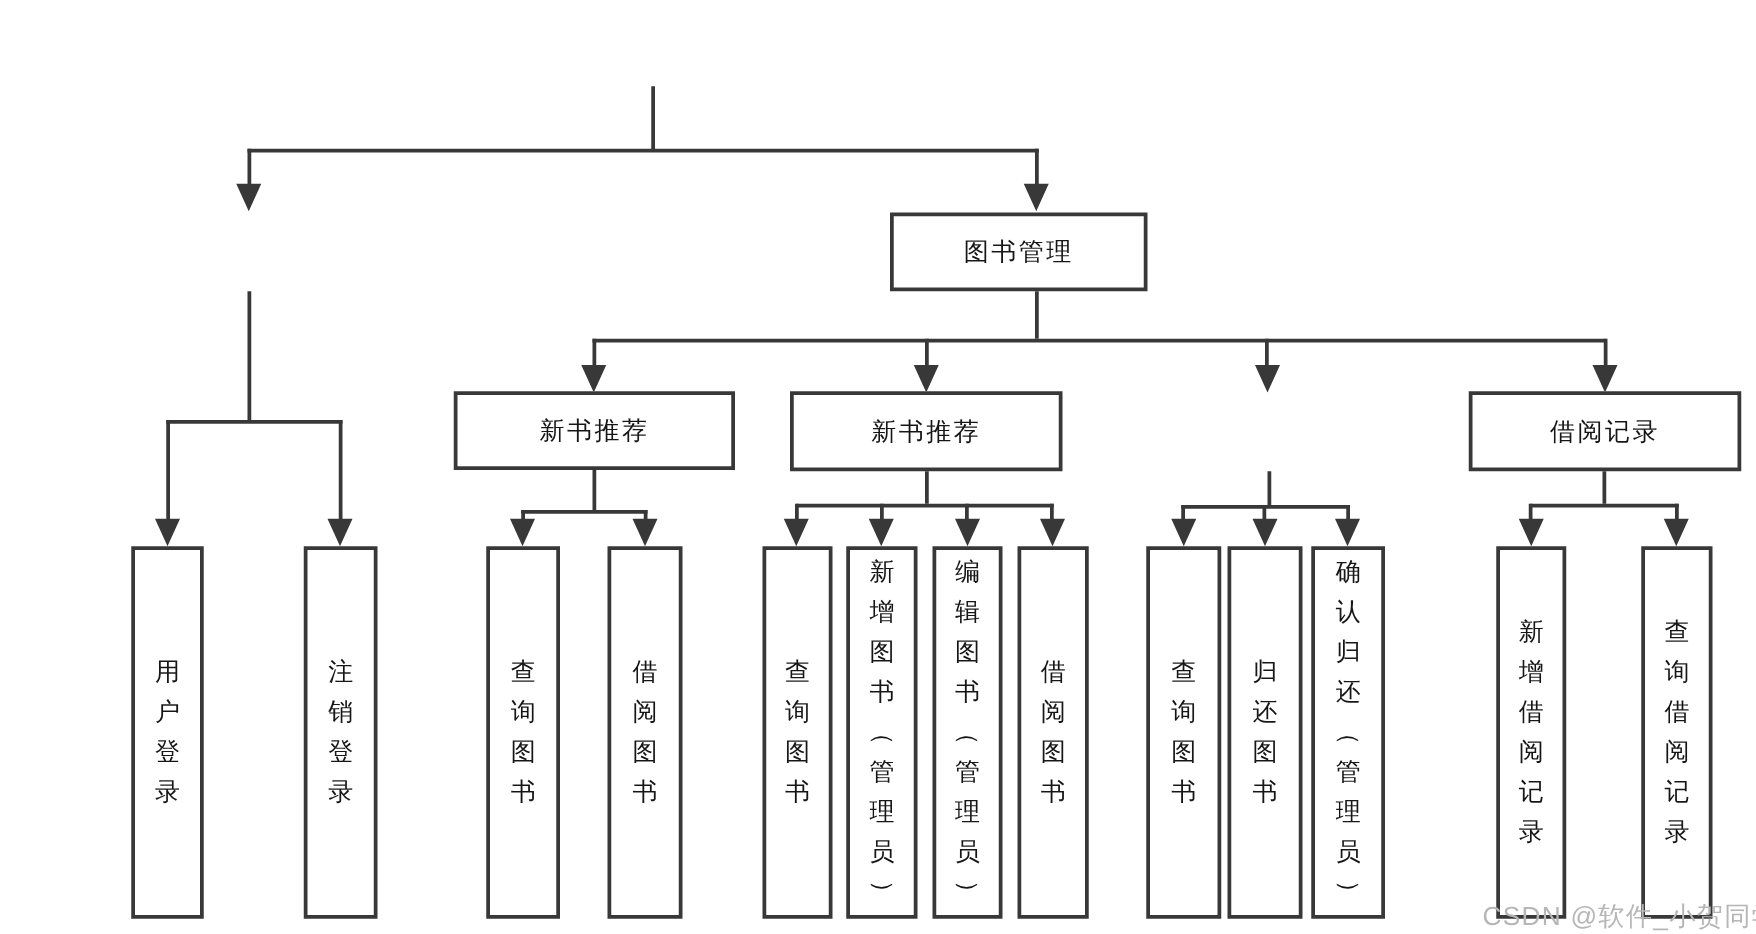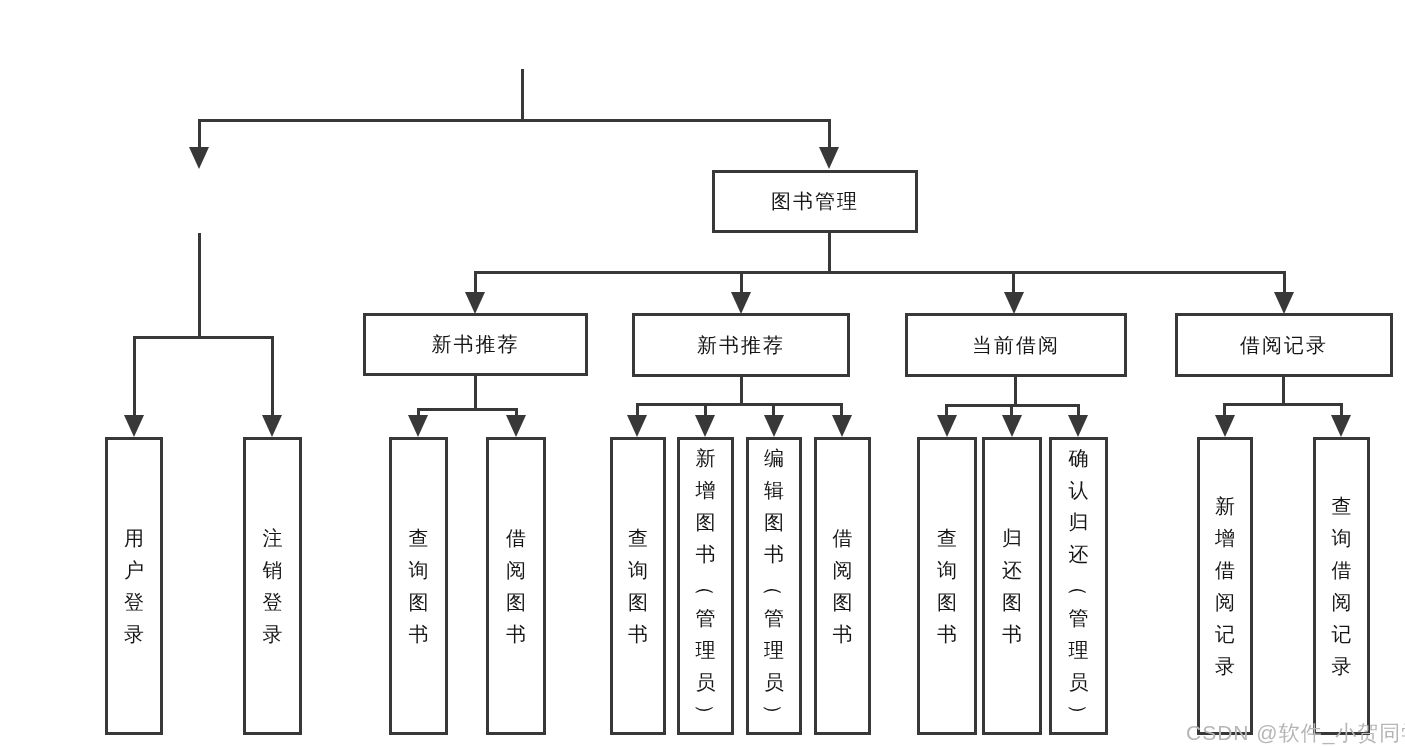--- a/index.html
+++ b/index.html
@@ -87,23 +87,20 @@
   <div class="arrow" style="left:1004px;top:292px;"></div>
   <div class="vline" style="left:1283px;top:271px;width:3px;height:24px;"></div>
   <div class="arrow" style="left:1274px;top:292px;"></div>
 
   <div class="node" style="left:363px;top:313px;width:225px;height:63px;">
     <span>新书推荐</span>
   </div>
   <div class="node" style="left:632px;top:313px;width:218px;height:64px;">
     <span>新书推荐</span>
   </div>
-  <div class="node" style="left:905px;top:313px;width:222px;height:64px;">
-    <span>当前借阅</span>
-  </div>
   <div class="node" style="left:1175px;top:313px;width:218px;height:64px;">
     <span>借阅记录</span>
   </div>
 
   <div class="vline" style="left:474px;top:376px;width:3px;height:33px;"></div>
   <div class="hline" style="left:417px;top:408px;width:101px;height:3px;"></div>
   <div class="vline" style="left:417px;top:408px;width:3px;height:10px;"></div>
   <div class="arrow" style="left:408px;top:415px;"></div>
   <div class="vline" style="left:515px;top:408px;width:3px;height:10px;"></div>
   <div class="arrow" style="left:506px;top:415px;"></div>

